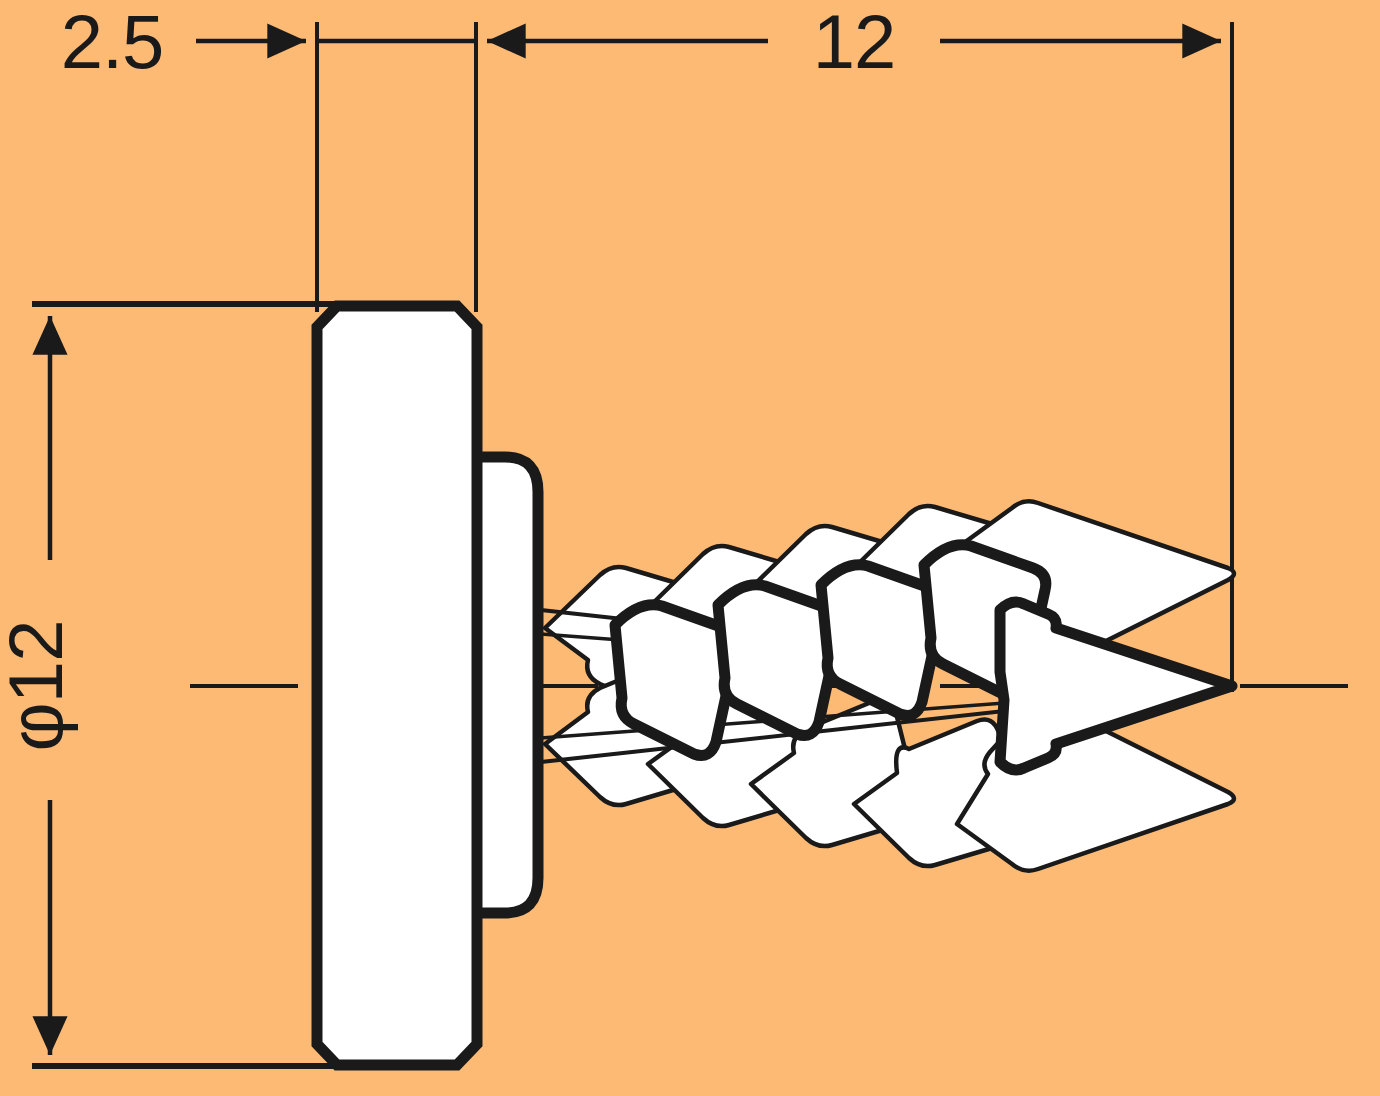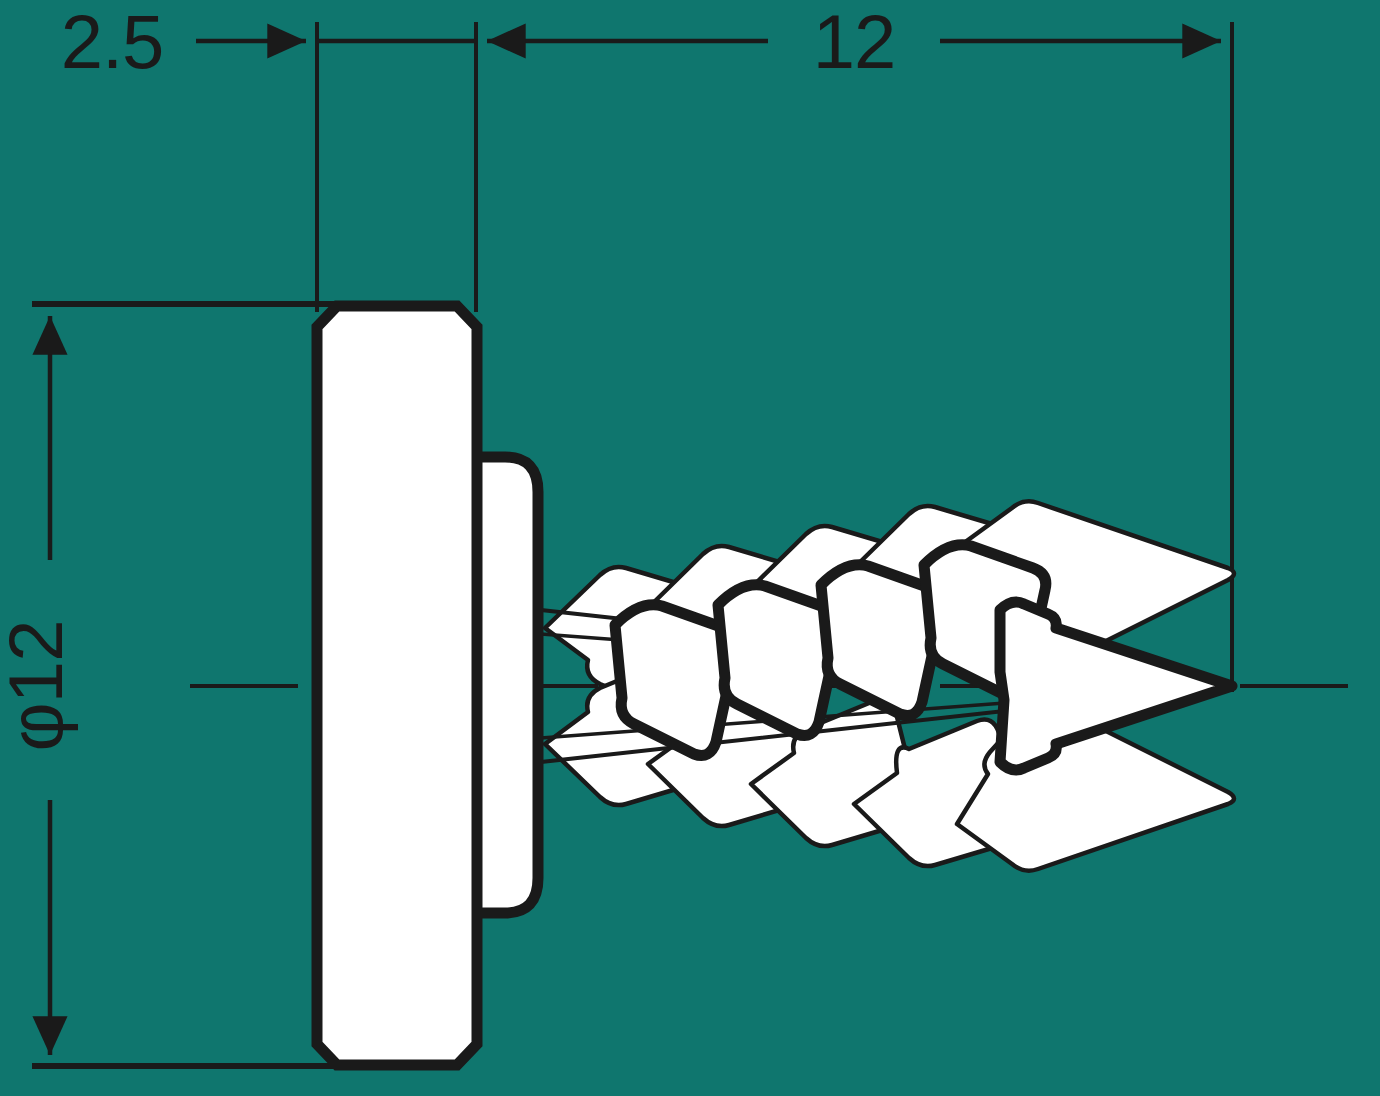--- a/index.html
+++ b/index.html
@@ -10,21 +10,21 @@
   body {
     width: 1380px;
     height: 1096px;
     font-family: "Liberation Sans", sans-serif;
     overflow: hidden;
   }
   #drawing-root {
     position: relative;
     width: 1380px;
     height: 1096px;
-    background: #0f766e;
+    background: #fdba74;
   }
   svg#tech-drawing {
     display: block;
     width: 1380px;
     height: 1096px;
   }
   .dim-text {
     font-family: "Liberation Sans", sans-serif;
     font-size: 76px;
     fill: #1a1a1a;

